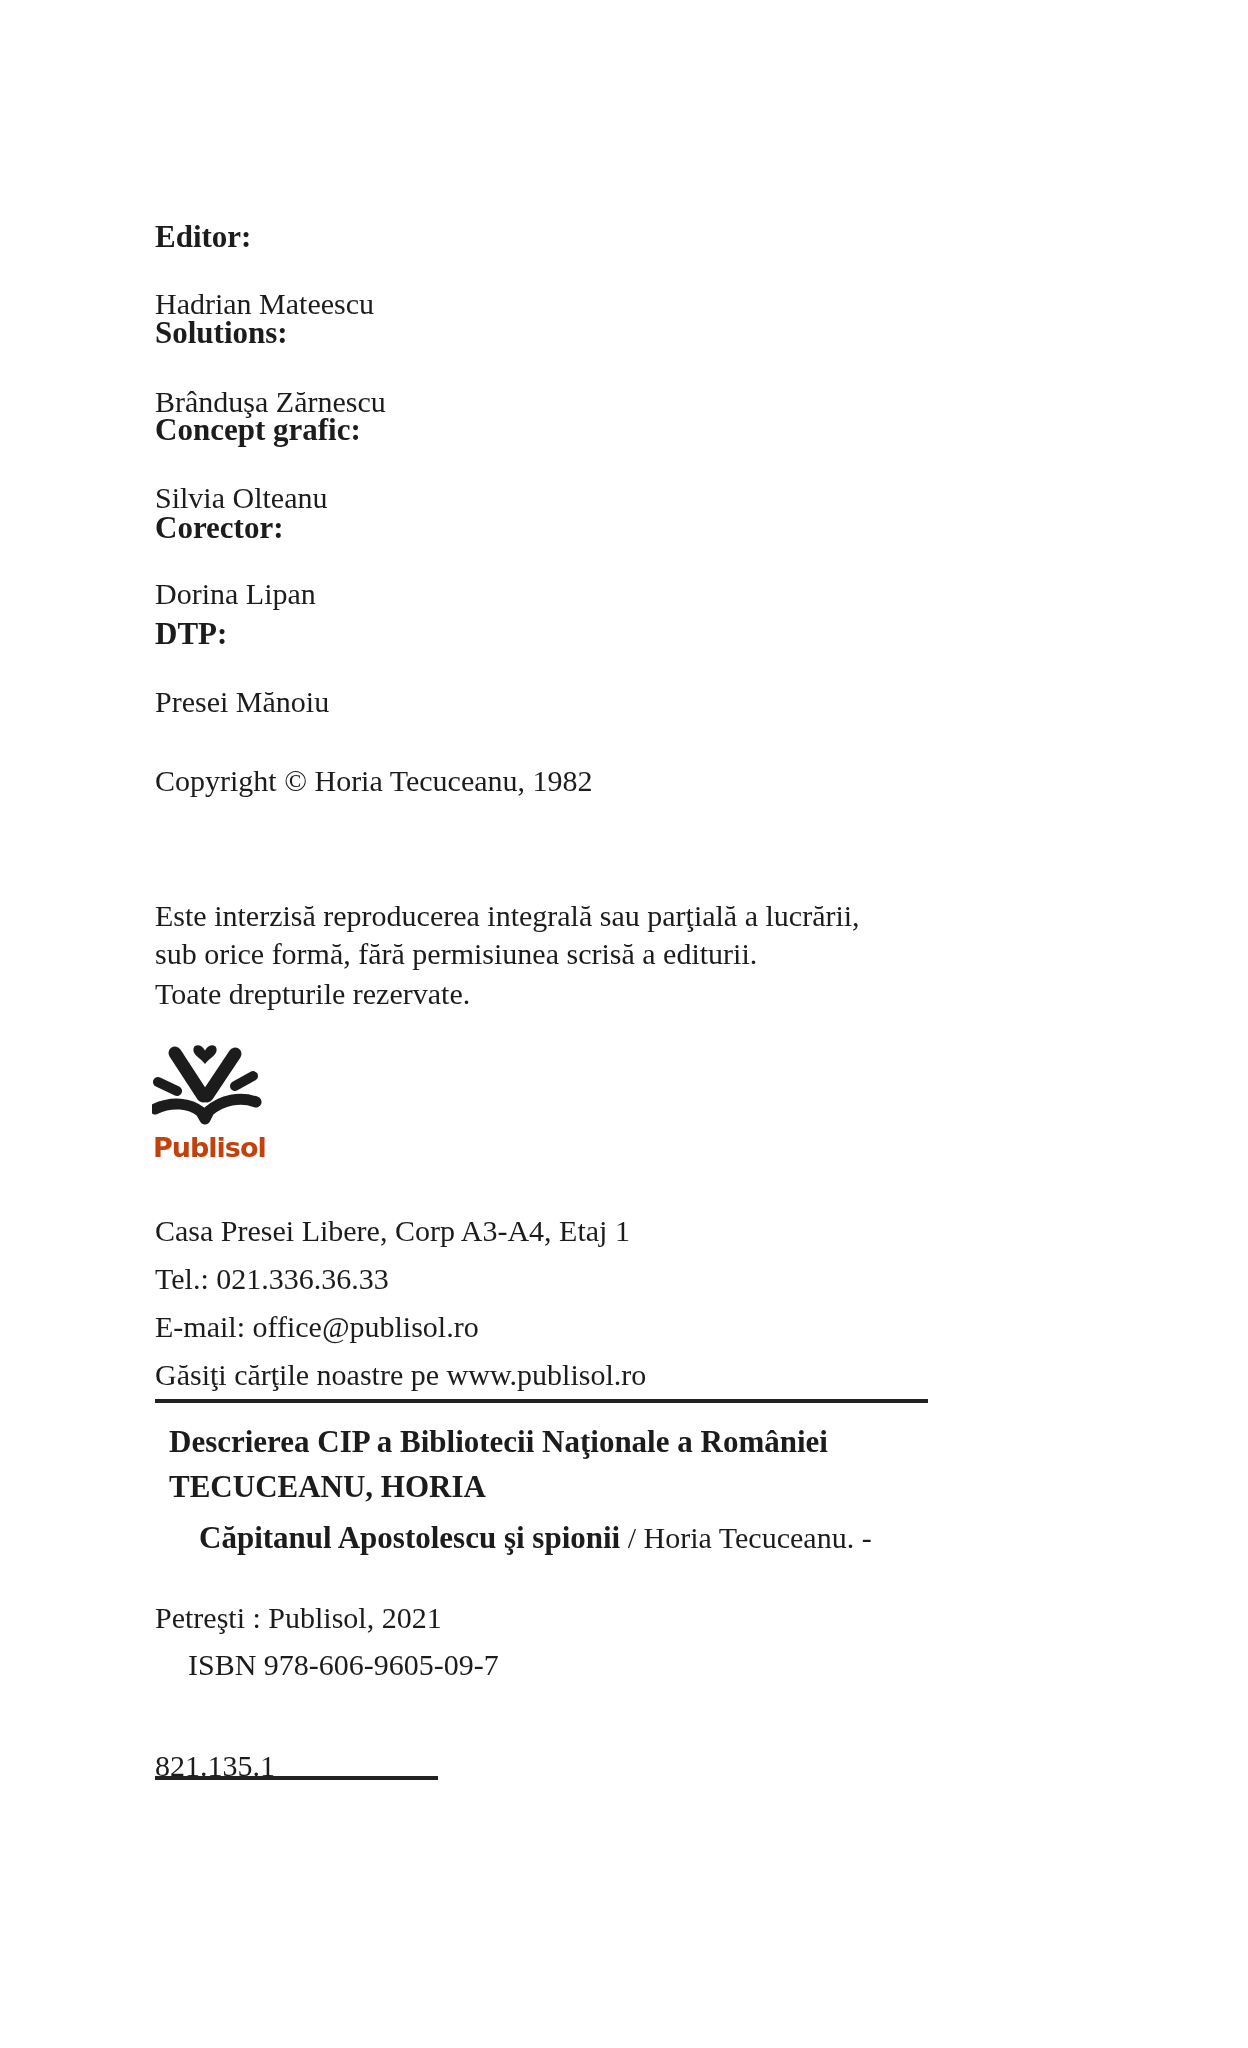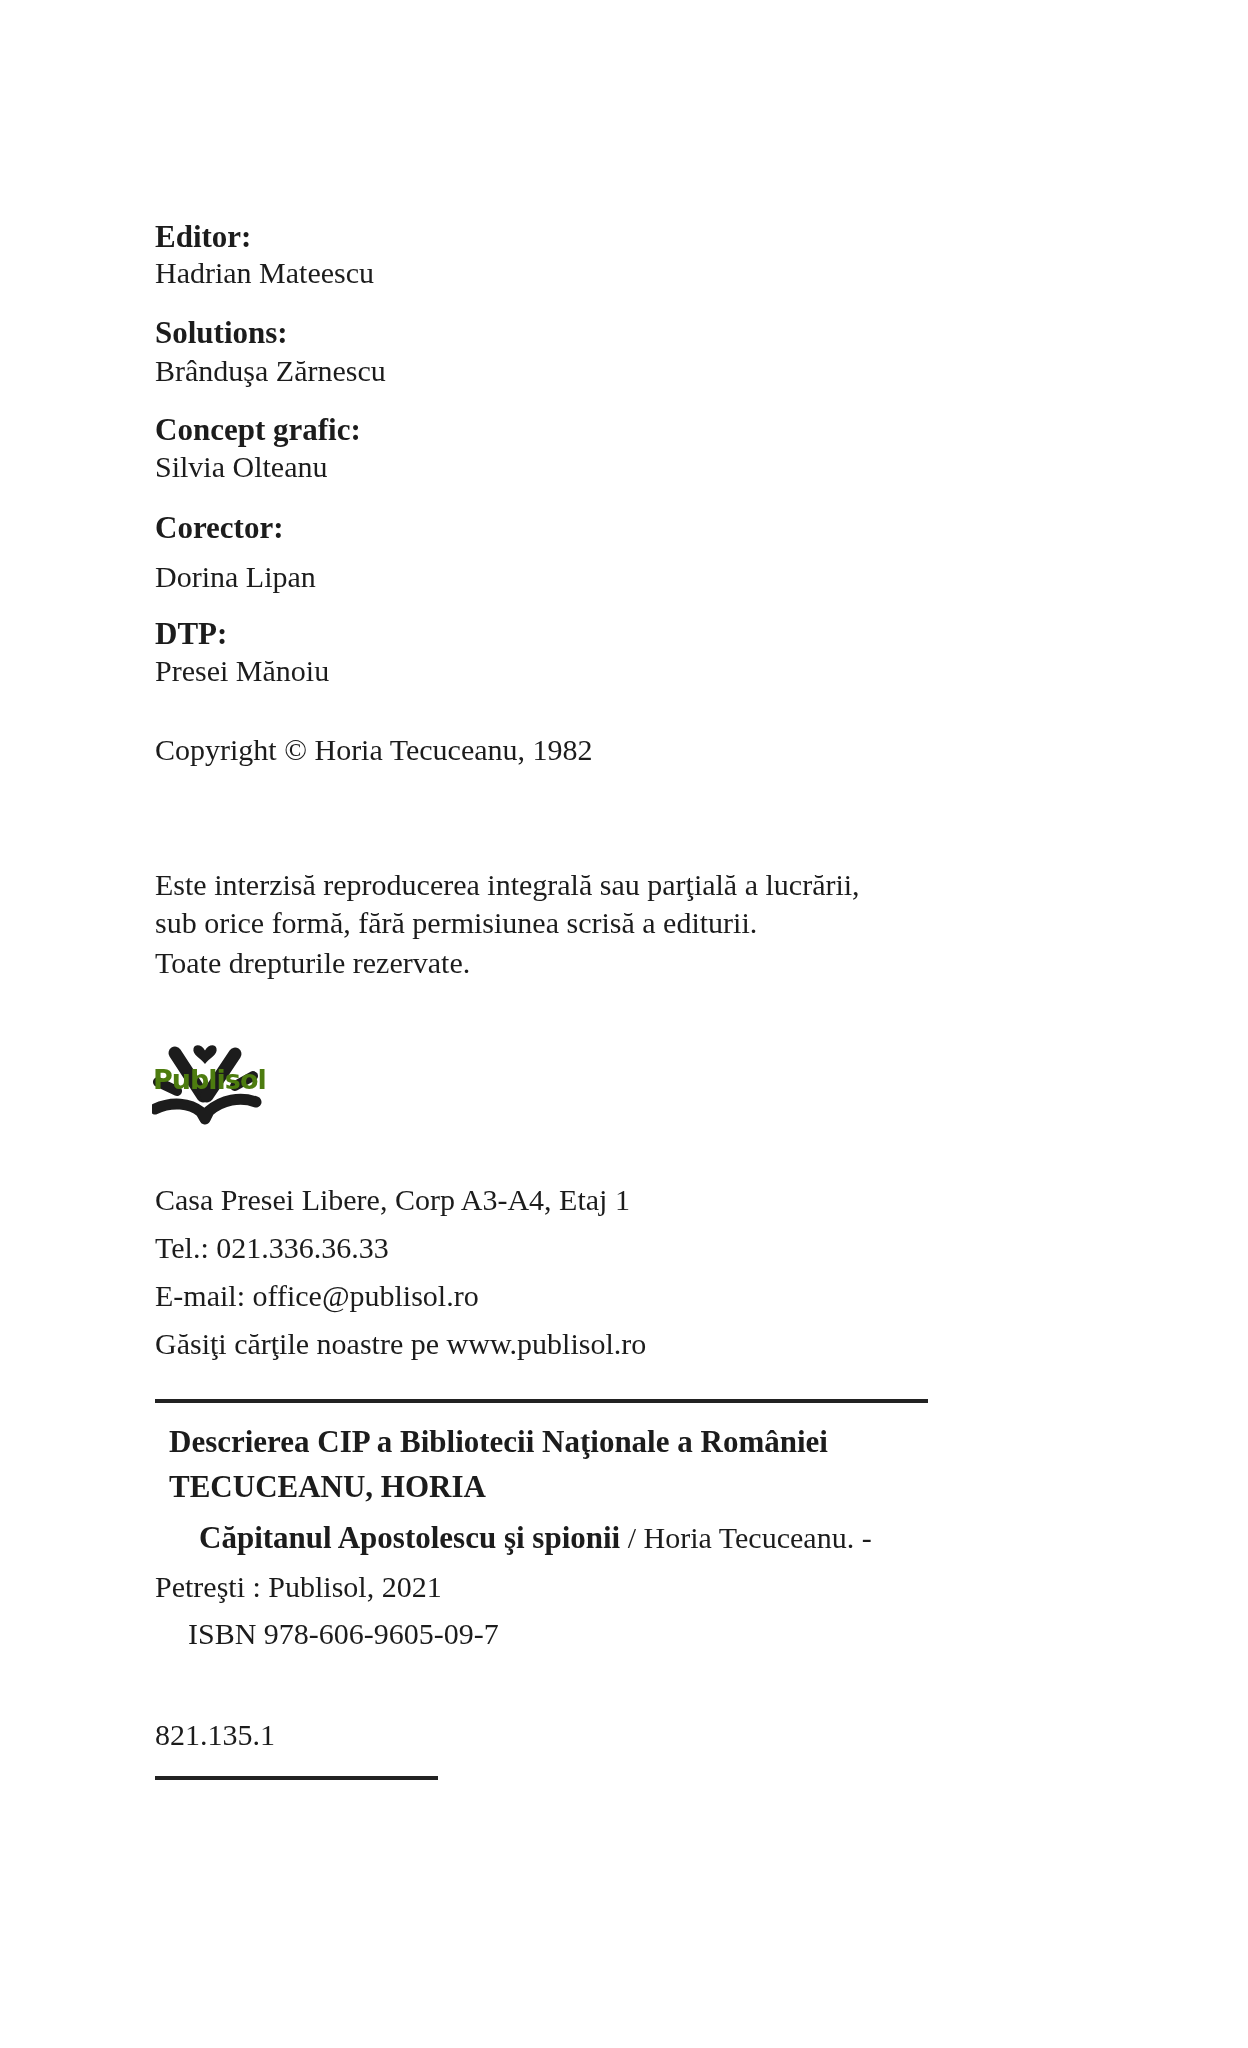--- a/index.html
+++ b/index.html
@@ -7,49 +7,49 @@
     position:relative;
     width:1248px;height:2048px;
     margin:0 auto;
     background:#ffffff;
     color:#1c1c1c;
     font-family:"Liberation Serif","DejaVu Serif",serif;
     overflow:hidden;
     padding-left:12px;
   }
   .abs{position:absolute;left:155px;white-space:pre;}
-  .body-text{font-size:30px;line-height:38px;}
+  .body-text{font-size:30px;line-height:38px;margin-top:31px;}
   .bold-label{font-size:31px;line-height:40px;font-weight:bold;}
   .cip-bold{font-size:31px;line-height:42px;font-weight:bold;margin-left:14px;}
   .rule{position:absolute;left:155px;height:4px;background:#222222;}
   .logo-svg{position:absolute;left:152px;top:1032px;}
   .logo-wordmark{
-    position:absolute;left:153px;top:1064px;
+    position:absolute;left:153px;top:1132px;
     font-family:"DejaVu Sans","Liberation Sans",sans-serif;
-    font-weight:800;font-size:27px;letter-spacing:-1px;color:#4d7c0f;
+    font-weight:800;font-size:27px;letter-spacing:-1px;color:#c2410c;
     white-space:pre;
   }
   .mixed-regular{font-weight:normal;}
 </style>
 </head>
 <body>
 
 <div class="page">
 
   <div class="abs bold-label" style="top:217px">Editor:</div>
   <div class="abs body-text" style="top:254px">Hadrian Mateescu</div>
 
   <div class="abs bold-label" style="top:313px">Solutions:</div>
   <div class="abs body-text" style="top:352px">Brânduşa Zărnescu</div>
 
   <div class="abs bold-label" style="top:410px">Concept grafic:</div>
   <div class="abs body-text" style="top:448px">Silvia Olteanu</div>
 
   <div class="abs bold-label" style="top:508px">Corector:</div>
-  <div class="abs body-text" style="top:558px">Dorina Lipan</div>
+  <div class="abs body-text" style="top:544px">Dorina Lipan</div>
 
   <div class="abs bold-label" style="top:614px">DTP:</div>
   <div class="abs body-text" style="top:652px">Presei Mănoiu</div>
 
   <div class="abs body-text" style="top:731px">Copyright © Horia Tecuceanu, 1982</div>
 
   <div class="abs body-text" style="top:866px">Este interzisă reproducerea integrală sau parţială a lucrării,</div>
   <div class="abs body-text" style="top:904px">sub orice formă, fără permisiunea scrisă a editurii.</div>
 
   <div class="abs body-text" style="top:944px">Toate drepturile rezervate.</div>

